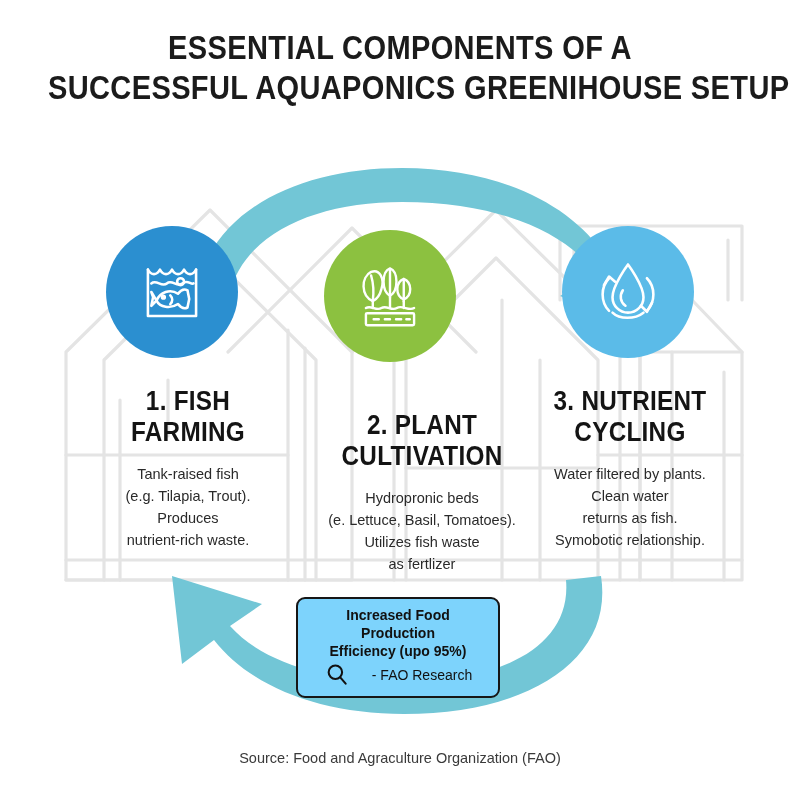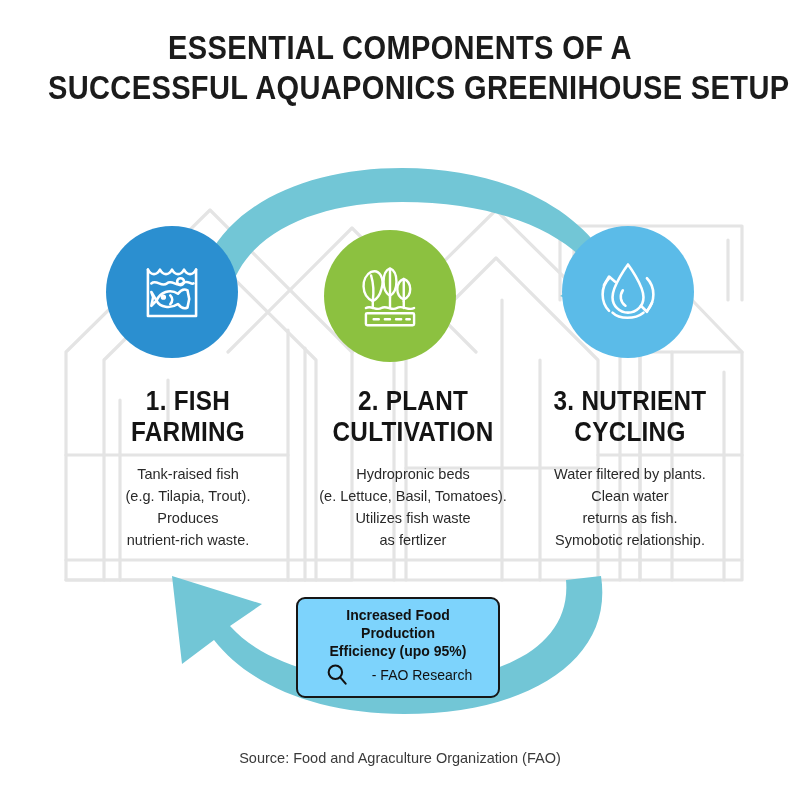--- a/index.html
+++ b/index.html
@@ -80,21 +80,21 @@
 
   
   .column {
     position: absolute;
     top: 386px;
     width: 236px;
     text-align: center;
     z-index: 4;
   }
   #column-1 { left: 70px;  }
-  #column-2 { left: 295px; }
+  #column-2 { left: 304px; margin-top: 24px; }
   #column-3 { left: 512px; }
 
   .col-heading {
     font-family: "Liberation Sans Narrow", "Liberation Sans", sans-serif;
     font-weight: bold;
     font-size: 27px;
     line-height: 1.16;
     color: #141414;
     transform: scaleX(0.9);
     margin: 0 0 14px 0;

